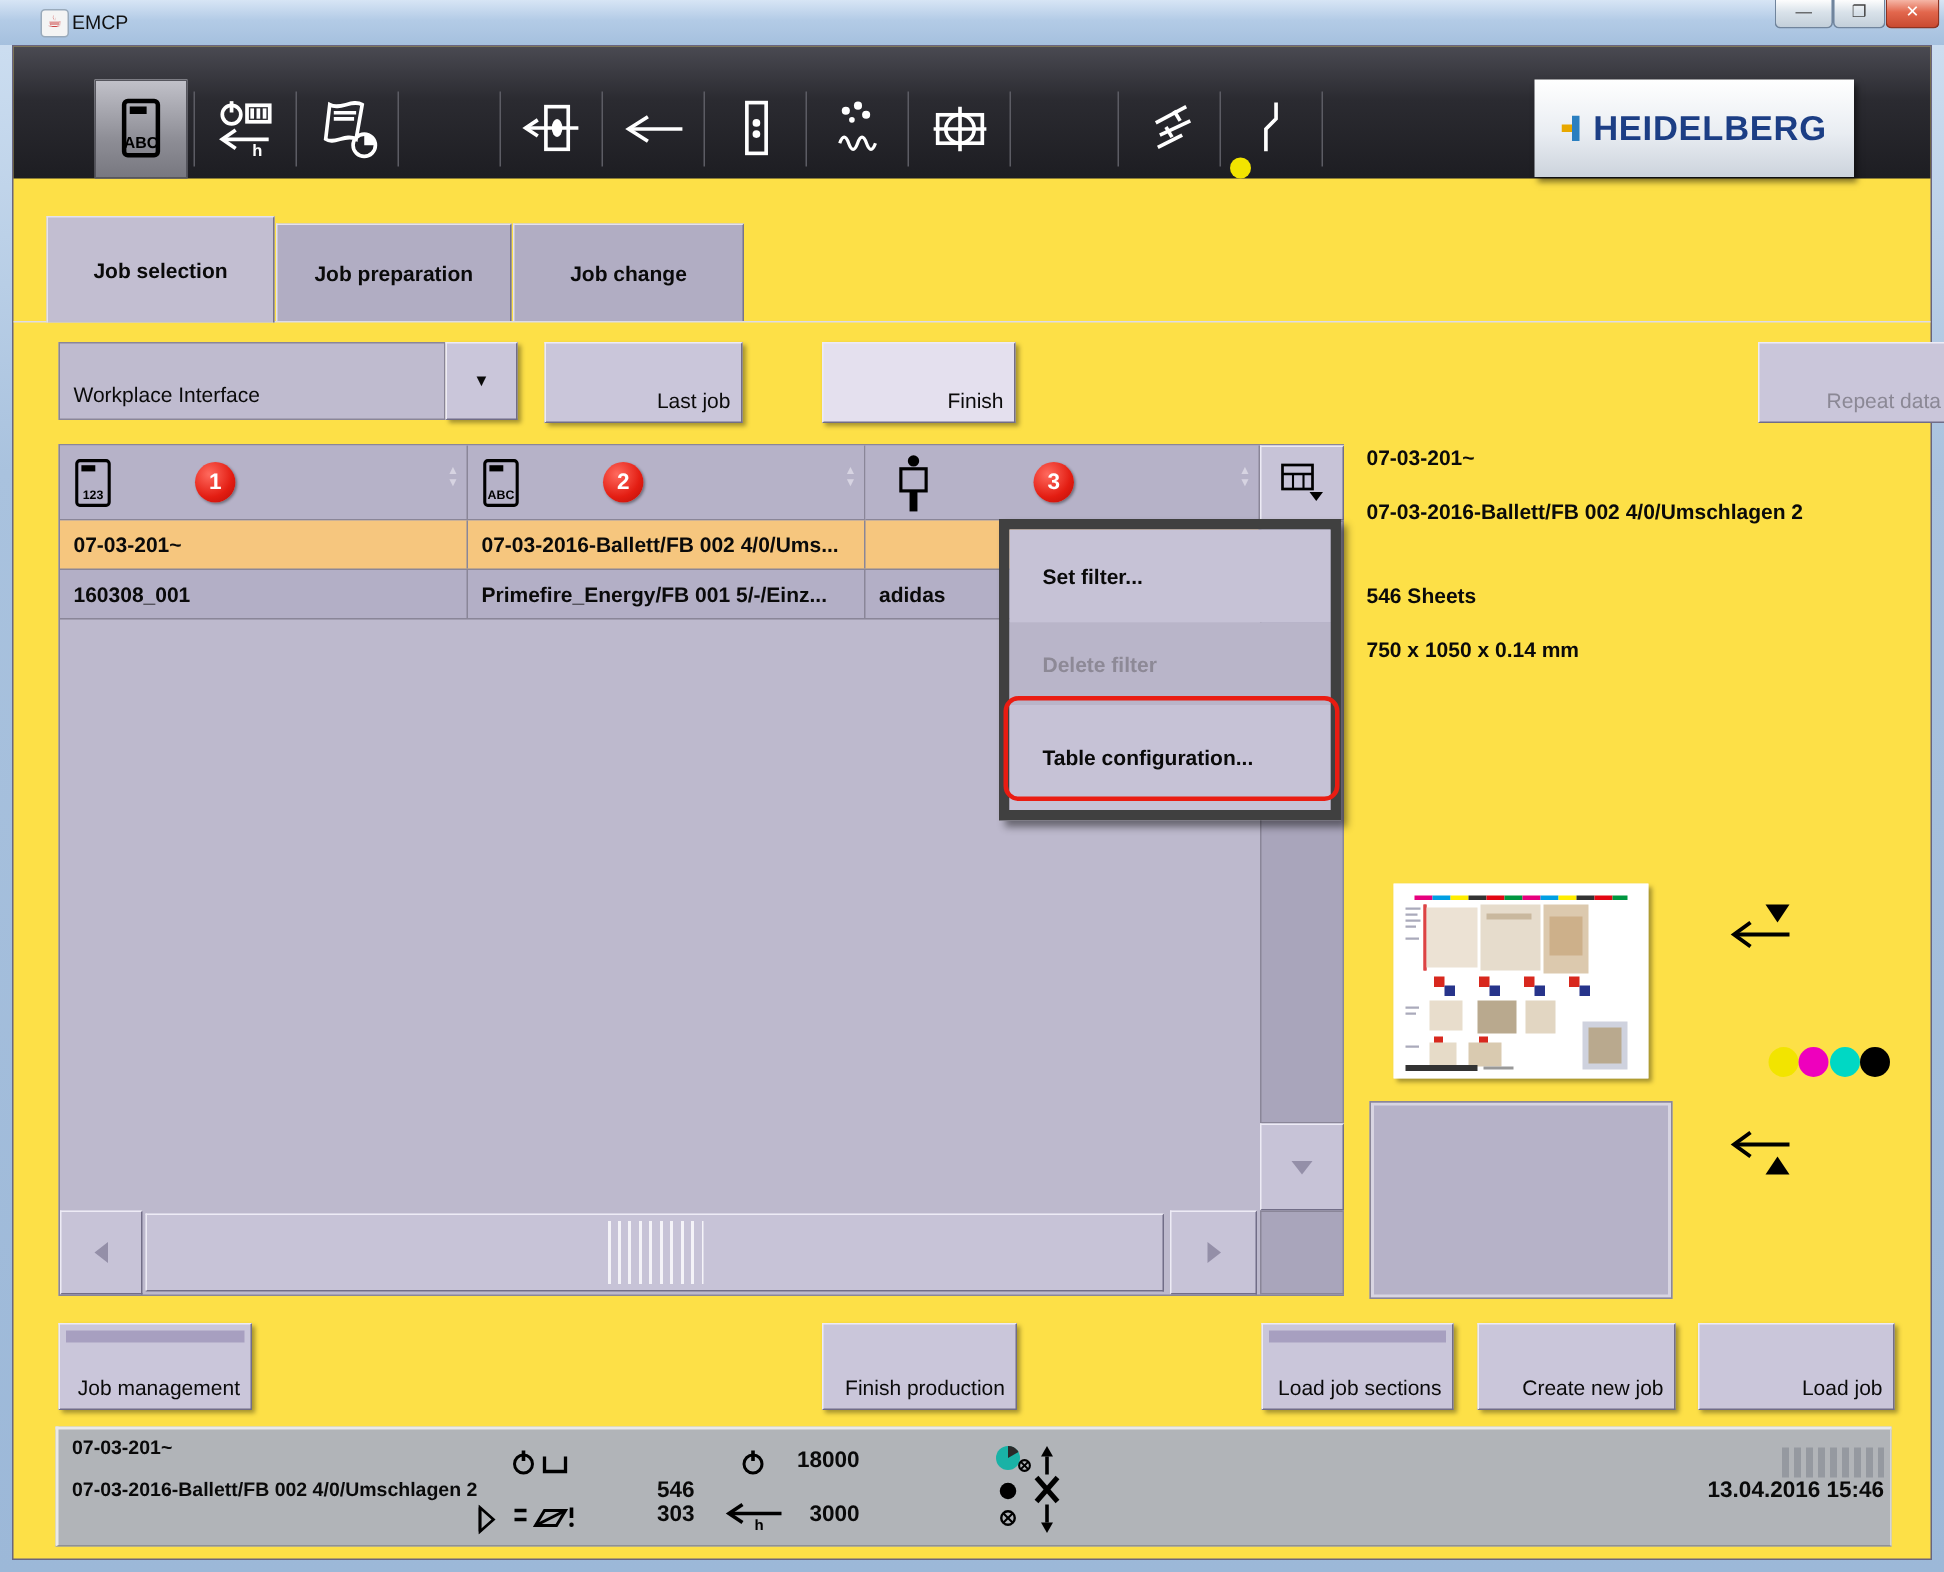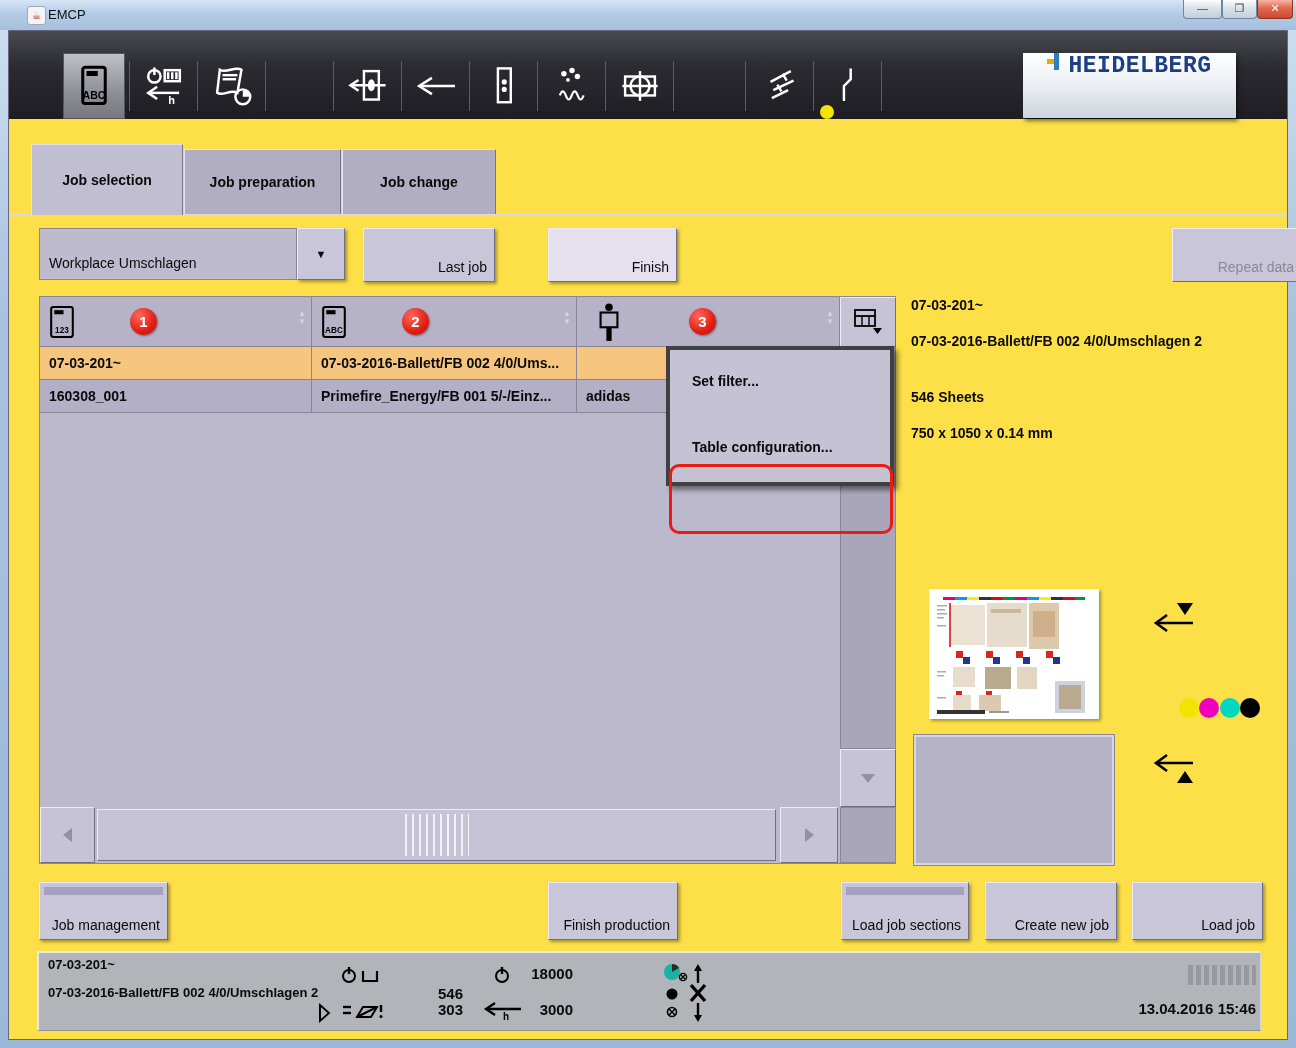--- a/index.html
+++ b/index.html
@@ -22,21 +22,21 @@
        border:1px solid #69657f;box-sizing:border-box;}
   
   .toolbar{left:0;top:0;width:1278px;height:88px;
     background:linear-gradient(#4a4a52,#2b2b31 40%,#1d1d22);}
   .tsep{top:30px;width:1px;height:50px;background:#5c5c64;}
   .ticon{top:22px;width:66px;height:66px;display:flex;align-items:center;justify-content:center;}
   .ticon-sel{left:54px;top:22px;width:62px;height:66px;
      background:linear-gradient(#c2c2ca,#8e8e96 60%,#77777f);
      display:flex;align-items:center;justify-content:center;box-shadow:inset 0 0 0 1px #55555d;}
   .logo{left:1014px;top:22px;width:213px;height:65px;background:linear-gradient(#ffffff,#e9edf2 55%,#ccd3dc);
-     box-shadow:2px 3px 4px rgba(0,0,0,.5);display:flex;justify-content:center;font-family:Liberation Mono, monospace;}
+     box-shadow:2px 3px 4px rgba(0,0,0,.5);display:flex;align-items:center;justify-content:center;}
   .logo-text{color:#1c3e85;font-weight:700;font-size:23px;letter-spacing:.5px;}
   .ydot{left:811px;top:74px;width:14px;height:14px;border-radius:50%;background:#f2e400;}
   
   .tab{box-sizing:border-box;border-top:1px solid #e4e2ee;border-left:1px solid #e4e2ee;
        border-right:1px solid #77738b;background:#b1adc3;
        display:flex;align-items:center;justify-content:center;font-weight:700;font-size:14px;color:#0a0a0a;}
   .tab.active{background:#c2bed1;z-index:3;border-bottom:none;}
   .tabline{left:0;top:183px;width:1278px;height:1px;background:#dddbe8;z-index:1;}
   
   .btn{box-sizing:border-box;background:#cac6da;border-top:1px solid #edebf5;border-left:1px solid #edebf5;
@@ -70,21 +70,21 @@
   .tri.left{border-top:7px solid transparent;border-bottom:7px solid transparent;border-right:9px solid #948fa8;}
   .tri.right{border-top:7px solid transparent;border-bottom:7px solid transparent;border-left:9px solid #948fa8;}
   .tri.down{border-left:7px solid transparent;border-right:7px solid transparent;border-top:9px solid #948fa8;}
   .track{background:#a9a5bb;box-sizing:border-box;border:1px solid #8a8698;}
   .hthumb{box-sizing:border-box;background:#c7c3d7;border-top:1px solid #edebf5;border-left:1px solid #edebf5;
      border-right:1px solid #716d87;border-bottom:1px solid #716d87;position:relative;}
   .grip{position:absolute;left:50%;top:4px;bottom:4px;width:64px;margin-left:-32px;
      background:repeating-linear-gradient(90deg,#f4f3f8 0 2px,transparent 2px 7px);}
   
   .menu{left:657px;top:315px;width:228px;z-index:5;box-shadow:4px 4px 5px rgba(0,0,0,.45);
-     border:4px solid #404040;box-sizing:border-box;}
+     border:7px solid #404040;box-sizing:border-box;}
   .mitem{display:flex;align-items:center;padding-left:22px;font-weight:700;font-size:14px;color:#0a0a0a;}
   .redbox{left:660px;top:433px;width:224px;height:70px;border:3px solid #ea1c12;border-radius:10px;
      z-index:6;box-sizing:border-box;}
   
   .info{font-weight:700;font-size:14px;color:#0a0a0a;white-space:nowrap;}
   
   .sheet{left:920px;top:558px;width:170px;height:130px;background:#fff;box-shadow:2px 2px 3px rgba(0,0,0,.35);}
   .emptybox{left:904px;top:703px;width:200px;height:130px;background:#b6b2c8;
      border:1px solid #8a8698;box-shadow:inset 0 0 0 2px #d8d5e2;}
   .ink{width:20px;height:20px;border-radius:50%;position:absolute;top:667px;}
@@ -220,21 +220,21 @@
     <span>Job selection</span>
   </div>
   <div class="abs tab" style="left:175px;top:118px;width:157px;height:65px;">
     <span>Job preparation</span>
   </div>
   <div class="abs tab" style="left:333px;top:118px;width:154px;height:65px;">
     <span>Job change</span>
   </div>
 
   <div class="abs field" style="left:30px;top:197px;width:258px;height:52px;">
-    <span class="lbl">Workplace Umschlagen</span>
+    <span class="lbl">Workplace Interface</span>
   </div>
   <div class="abs btn" style="left:288px;top:197px;width:48px;height:52px;display:flex;align-items:center;justify-content:center;">
     <span style="font-size:11px;">▼</span>
   </div>
   <div class="abs btn" style="left:354px;top:197px;width:132px;height:54px;">
     <span class="lbl">Last job</span>
   </div>
   <div class="abs btn lit" style="left:539px;top:197px;width:129px;height:54px;">
     <span class="lbl">Finish</span>
   </div>
@@ -305,20 +305,23 @@
       <div class="grip"></div>
     </div>
     <div class="abs sbtn" style="left:740px;top:510px;width:58px;height:56px;">
       <div class="tri right"></div>
     </div>
   </div>
 
   <div class="abs menu">
     <div class="mitem" style="height:62px;background:#c6c2d6;">
       <span>Set filter...</span>
+    </div>
+    <div class="mitem" style="height:55px;background:#b9b5c9;color:#8d8996;">
+      <span>Delete filter</span>
     </div>
     <div class="mitem" style="height:70px;background:#c6c2d6;">
       <span>Table configuration...</span>
     </div>
   </div>
   <div class="abs redbox"></div>
 
   <div class="abs info" style="left:902px;top:266px;">07-03-201~</div>
   <div class="abs info" style="left:902px;top:302px;">07-03-2016-Ballett/FB 002  4/0/Umschlagen 2</div>
   <div class="abs info" style="left:902px;top:358px;">546 Sheets</div>
@@ -463,16 +466,16 @@
       <line x1="8" y1="48" x2="14" y2="54" stroke="#000" stroke-width="1.4"></line>
       <line x1="14" y1="48" x2="8" y2="54" stroke="#000" stroke-width="1.4"></line>
       <line x1="30" y1="24" x2="44" y2="40" stroke="#000" stroke-width="3.4"></line>
       <line x1="44" y1="24" x2="30" y2="40" stroke="#000" stroke-width="3.4"></line>
       <line x1="37" y1="10" x2="37" y2="22" stroke="#000" stroke-width="2.4"></line>
       <path d="M33,10 h8 l-4,-7 z" fill="#000"></path>
       <line x1="37" y1="42" x2="37" y2="54" stroke="#000" stroke-width="2.4"></line>
       <path d="M33,54 h8 l-4,7 z" fill="#000"></path>
     </svg>
     <div class="bars"></div>
-    <div class="sp-num" style="left:1000px;top:47px;width:217px;">13.04.2016  15:46</div>
+    <div class="sp-num" style="left:1000px;top:32px;width:217px;">13.04.2016  15:46</div>
   </div>
 
 </div>
 
 </body></html>

